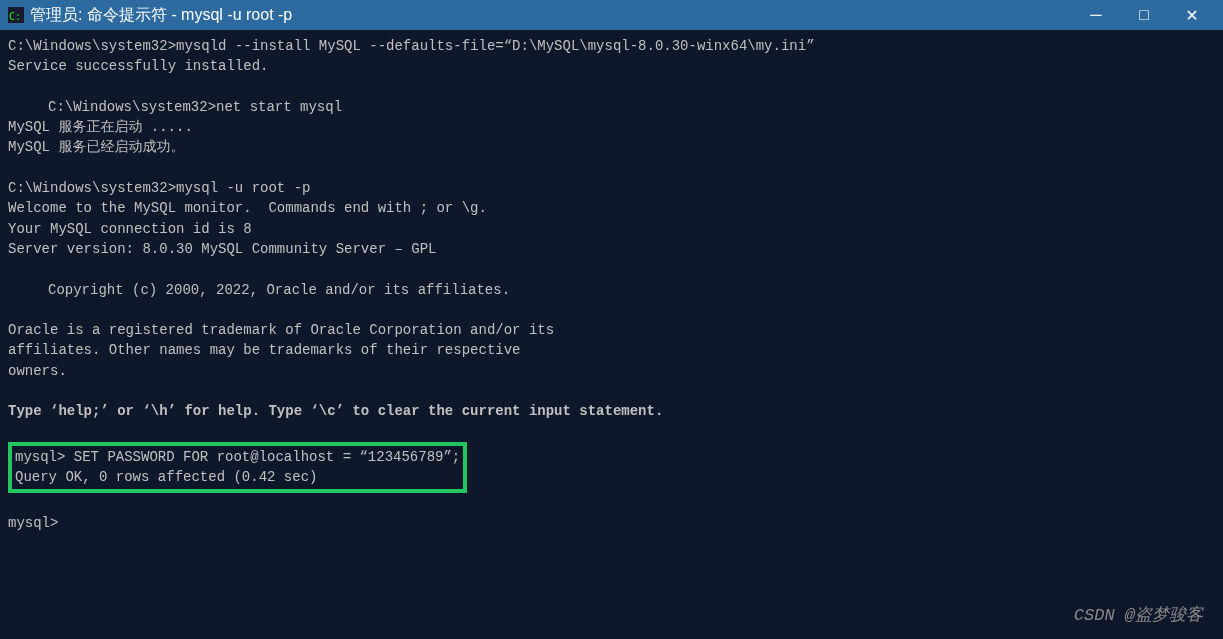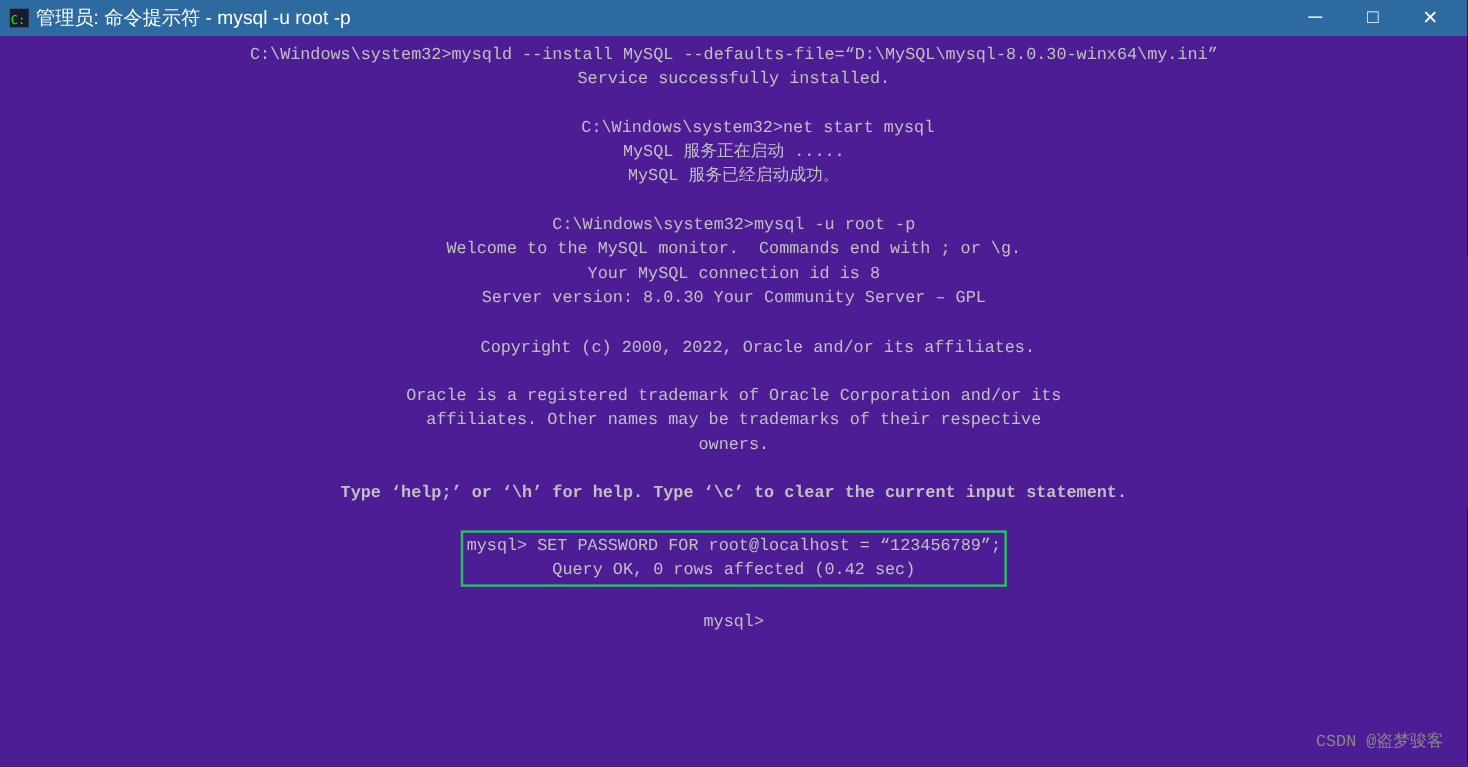--- a/index.html
+++ b/index.html
@@ -58,29 +58,28 @@
       color: #fff;
       font-size: 16px;
       cursor: pointer;
       background: transparent;
       border: none;
     }
 
     
     .terminal {
       flex: 1;
-      background: #4c1d95;
+      background: #0f172a;
       color: #c0c0c0;
       font-family: 'Courier New', Courier, monospace;
       font-size: 14px;
       line-height: 1.45;
       padding: 6px 8px;
       overflow-y: auto;
       position: relative;
-      text-align: center;
     }
 
     .terminal-line {
       white-space: pre-wrap;
       word-break: break-all;
     }
 
     .empty-line {
       height: 1.45em;
     }
@@ -96,21 +95,22 @@
       background: #888;
     }
 
     
     .watermark {
       position: absolute;
       bottom: 10px;
       right: 20px;
       color: #888;
       font-family: 'Courier New', Courier, monospace;
-      font-size: 14px;
+      font-size: 17px;
+      font-style: italic;
     }
   </style>
 </head>
 <body>
 
 <div class="window">
 
   <div class="title-bar">
 
     <div class="title-bar-icon">
@@ -131,33 +131,33 @@
     <div class="terminal-line" style="color:#c0c0c0;">C:\Windows\system32&gt;mysqld --install MySQL --defaults-file=“D:\MySQL\mysql-8.0.30-winx64\my.ini”</div>
     <div class="terminal-line" style="color:#c0c0c0;">Service successfully installed.</div>
     <div class="empty-line"></div>
     <div class="terminal-line" style="color:#c0c0c0;margin-left:40px;">C:\Windows\system32&gt;net start mysql</div>
     <div class="terminal-line" style="color:#c0c0c0;">MySQL 服务正在启动 .....</div>
     <div class="terminal-line" style="color:#c0c0c0;">MySQL 服务已经启动成功。</div>
     <div class="empty-line"></div>
     <div class="terminal-line" style="color:#c0c0c0;">C:\Windows\system32&gt;mysql -u root -p</div>
     <div class="terminal-line" style="color:#c0c0c0;">Welcome to the MySQL monitor.  Commands end with ; or \g.</div>
     <div class="terminal-line" style="color:#c0c0c0;">Your MySQL connection id is 8</div>
-    <div class="terminal-line" style="color:#c0c0c0;">Server version: 8.0.30 Your Community Server – GPL</div>
+    <div class="terminal-line" style="color:#c0c0c0;">Server version: 8.0.30 MySQL Community Server – GPL</div>
     <div class="empty-line"></div>
     <div class="terminal-line" style="color:#c0c0c0;margin-left:40px;">Copyright (c) 2000, 2022, Oracle and/or its affiliates.</div>
     <div class="empty-line"></div>
     <div class="terminal-line" style="color:#c0c0c0;">Oracle is a registered trademark of Oracle Corporation and/or its</div>
     <div class="terminal-line" style="color:#c0c0c0;">affiliates. Other names may be trademarks of their respective</div>
     <div class="terminal-line" style="color:#c0c0c0;">owners.</div>
     <div class="empty-line"></div>
     <div class="terminal-line" style="color:#c0c0c0;font-weight:bold;">Type ‘help;’ or ‘\h’ for help. Type ‘\c’ to clear the current input statement.</div>
     <div class="empty-line"></div>
 
     
-    <div style="display:inline-block; border: 2px solid #22c55e; padding: 1px 3px; margin-bottom: 0;">
+    <div style="display:inline-block; border: 4px solid #22c55e; padding: 1px 3px; margin-bottom: 0;">
       <div class="terminal-line" style="color:#c0c0c0;">mysql&gt; SET PASSWORD FOR root@localhost = “123456789”;</div>
       <div class="terminal-line" style="color:#c0c0c0;">Query OK, 0 rows affected (0.42 sec)</div>
     </div>
 
     <div class="empty-line"></div>
     <div class="terminal-line" style="color:#c0c0c0;">mysql&gt;</div>
 
     
     <div class="watermark">CSDN @盗梦骏客</div>
   </div>

